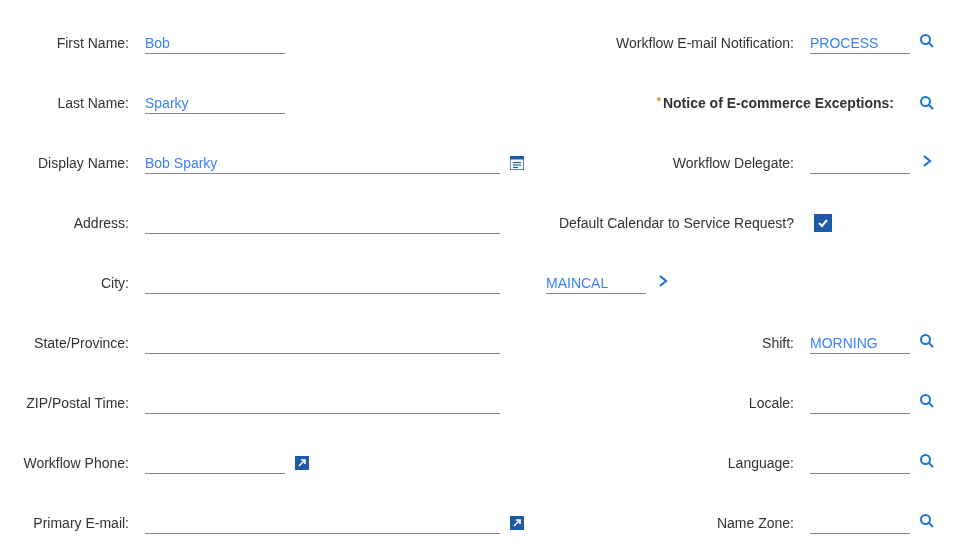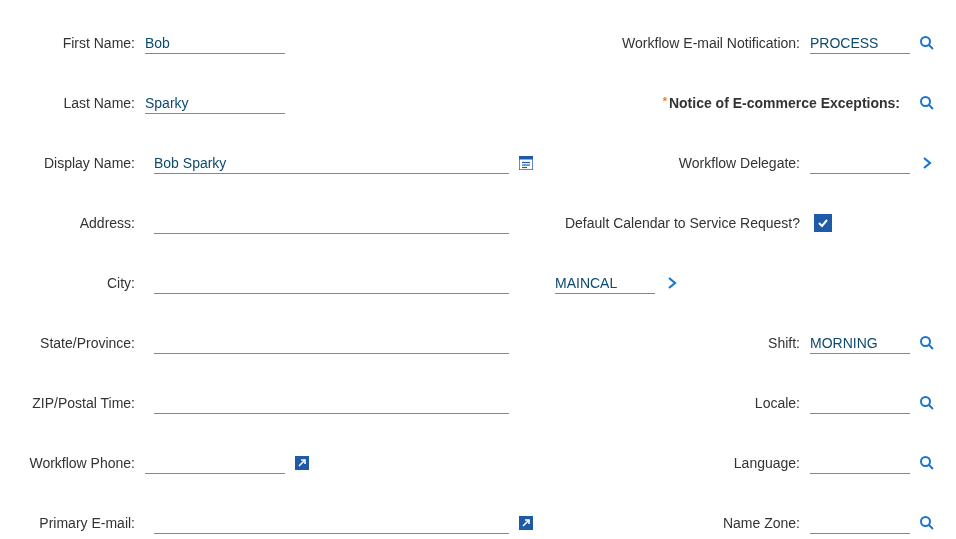--- a/index.html
+++ b/index.html
@@ -18,21 +18,21 @@
       flex: 1;
     }
     .field-row {
       display: flex;
       align-items: center;
       margin-bottom: 34px;
       min-height: 26px;
     }
     .field-label {
       text-align: right;
-      padding-right: 10px;
+      padding-right: 16px;
       color: #333;
       font-size: 14px;
       white-space: nowrap;
     }
     .col-left .field-label {
       width: 125px;
       flex-shrink: 0;
     }
     .col-right .field-label {
       flex: 1;
@@ -45,31 +45,30 @@
       color: #e67e22;
       margin-right: 2px;
       font-size: 11px;
       vertical-align: top;
     }
     .field-input {
       border: none;
       border-bottom: 1px solid #888;
       outline: none;
       font-size: 14px;
-      color: #0c4a6e;
+      color: #3b82f6;
       background: transparent;
       padding: 2px 0;
       height: 22px;
     }
     .col-left .input-narrow {
       width: 140px;
     }
     .col-left .input-wide {
       width: 355px;
-      margin-left: 9px;
     }
     .col-right .field-input {
       width: 100px;
       flex-shrink: 0;
     }
     .icon-btn {
       width: 18px;
       height: 18px;
       display: inline-flex;
       align-items: center;
@@ -88,21 +87,20 @@
       display: inline-flex;
       align-items: center;
       justify-content: center;
       margin-left: 4px;
       cursor: pointer;
       flex-shrink: 0;
     }
     .checkbox-box svg { display: block; }
     .right-field-wrap {
       display: flex;
-      align-items: center;
       flex-shrink: 0;
     }
     .checkbox-spacer {
       width: 100px;
       display: inline-flex;
       justify-content: flex-start;
     }
   </style>
 </head>
 <body>

